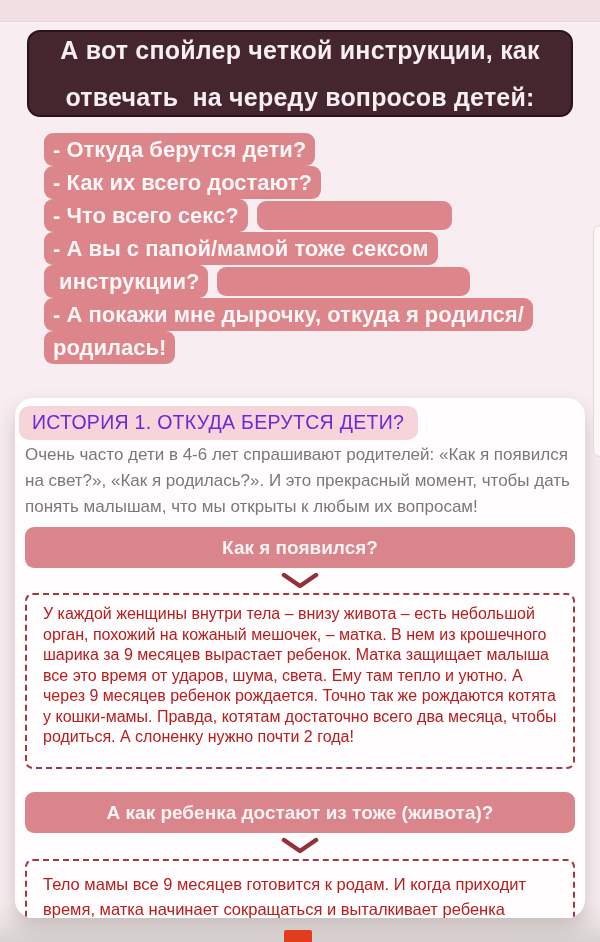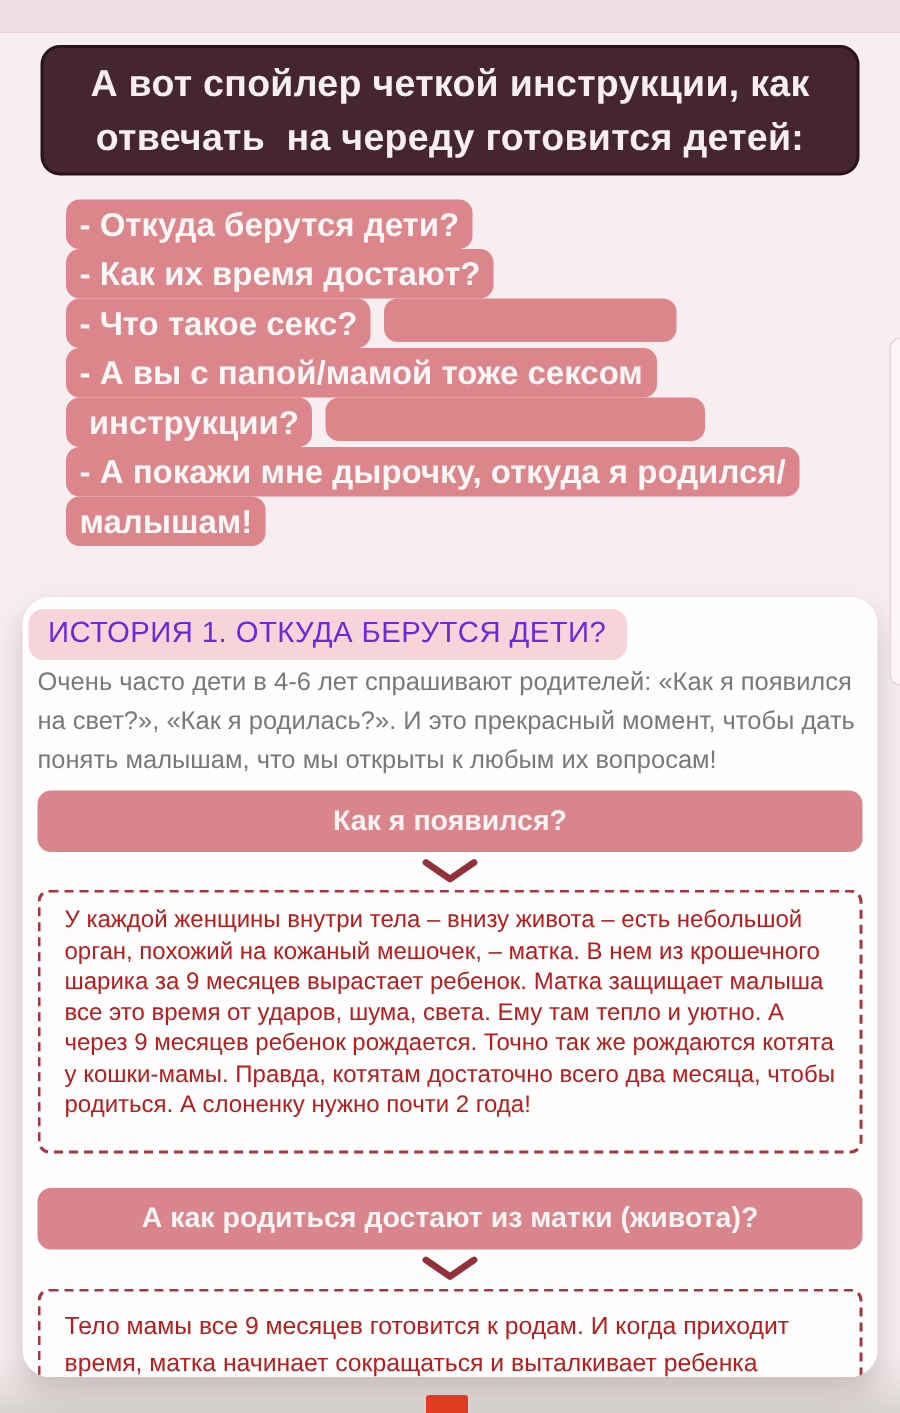--- a/index.html
+++ b/index.html
@@ -4,26 +4,26 @@
 <style>
   html,body{margin:0;padding:0;}
   body{font-family:"Liberation Sans",sans-serif;}
   .stage{position:relative;width:600px;height:942px;background:#f8edf0;overflow:hidden;}
 
   .top-strip{position:absolute;left:0;top:0;width:600px;height:21px;
     background:#f1dfe3;border-bottom:1px solid #e9d5da;}
 
   .header-banner{position:absolute;left:27px;top:30px;width:546px;height:87px;
     box-sizing:border-box;background:#45262f;border:2px solid #28141b;border-radius:13px;
-    display:flex;flex-direction:column;align-items:center;justify-content:center;}
+    display:flex;flex-direction:column;align-items:center;justify-content:space-between;}
   .header-banner .hline{color:#f6eef0;font-size:25px;font-weight:bold;line-height:36px;
     white-space:pre;letter-spacing:.2px;}
 
   .questions{position:absolute;left:25px;top:133px;display:flex;flex-direction:column;}
-  .q-row{display:flex;height:33px;padding-left:19px;}
+  .q-row{display:flex;align-items:center;height:33px;padding-left:19px;}
   .q-text{display:inline-block;background:#dc858b;color:#fdf6f7;font-weight:bold;
     font-size:22px;line-height:33px;padding:0 9px;border-radius:9px;white-space:pre;}
   .q-spacer{display:inline-block;background:#dc858b;height:29px;border-radius:9px;margin-left:9px;}
   .q-spacer.w1{width:195px;}
   .q-spacer.w2{width:253px;}
 
   .story-card{position:absolute;left:15px;top:398px;width:570px;height:520px;
     background:#fffdfd;border-radius:18px;box-shadow:0 10px 20px rgba(90,70,70,.25);
     overflow:hidden;z-index:1;}
   .section-label{position:absolute;left:4px;top:8px;background:#f6d4da;color:#6d28d9;
@@ -51,65 +51,65 @@
 </style>
 </head>
 <body>
 
 <div class="stage">
 
   <div class="top-strip"></div>
 
   <div class="header-banner">
     <div class="hline">А вот спойлер четкой инструкции, как</div>
-    <div class="hline">отвечать  на череду готовится детей:</div>
+    <div class="hline">отвечать  на череду вопросов детей:</div>
   </div>
 
   <div class="questions">
     <div class="q-row">
       <span class="q-text">- Откуда берутся дети?</span>
     </div>
     <div class="q-row">
-      <span class="q-text">- Как их время достают?</span>
+      <span class="q-text">- Как их всего достают?</span>
     </div>
     <div class="q-row">
-      <span class="q-text">- Что такое секс?</span>
+      <span class="q-text">- Что всего секс?</span>
       <span class="q-spacer w1"></span>
     </div>
     <div class="q-row">
       <span class="q-text">- А вы с папой/мамой тоже сексом</span>
     </div>
     <div class="q-row">
       <span class="q-text"> инструкции?</span>
       <span class="q-spacer w2"></span>
     </div>
     <div class="q-row">
       <span class="q-text">- А покажи мне дырочку, откуда я родился/</span>
     </div>
     <div class="q-row">
-      <span class="q-text">малышам!</span>
+      <span class="q-text">родилась!</span>
     </div>
   </div>
 
   <div class="story-card">
     <div class="section-label">ИСТОРИЯ 1. ОТКУДА БЕРУТСЯ ДЕТИ?</div>
     <div class="intro-par">Очень часто дети в 4-6 лет спрашивают родителей: «Как я появился на свет?», «Как я родилась?». И это прекрасный момент, чтобы дать понять малышам, что мы открыты к любым их вопросам!</div>
 
     <button class="qa-button btn1">
       <span>Как я появился?</span>
     </button>
     <div class="chevron chev1">
       <svg width="40" height="18" viewBox="0 0 40 18">
         <path d="M4 3 L20 14 L36 3" fill="none" stroke="#93303a" stroke-width="4.5" stroke-linecap="round" stroke-linejoin="round"></path>
       </svg>
     </div>
     <div class="answer-box ans1">У каждой женщины внутри тела – внизу живота – есть небольшой орган, похожий на кожаный мешочек, – матка. В нем из крошечного шарика за 9 месяцев вырастает ребенок. Матка защищает малыша все это время от ударов, шума, света. Ему там тепло и уютно. А через 9 месяцев ребенок рождается. Точно так же рождаются котята у кошки-мамы. Правда, котятам достаточно всего два месяца, чтобы родиться. А слоненку нужно почти 2 года!</div>
 
     <button class="qa-button btn2">
-      <span>А как родиться достают из матки (живота)?</span>
+      <span>А как ребенка достают из тоже (живота)?</span>
     </button>
     <div class="chevron chev2">
       <svg width="40" height="18" viewBox="0 0 40 18">
         <path d="M4 3 L20 14 L36 3" fill="none" stroke="#93303a" stroke-width="4.5" stroke-linecap="round" stroke-linejoin="round"></path>
       </svg>
     </div>
     <div class="answer-box ans2">Тело мамы все 9 месяцев готовится к родам. И когда приходит время, матка начинает сокращаться и выталкивает ребенка</div>
   </div>
 
   <div class="next-page-sliver"></div>

